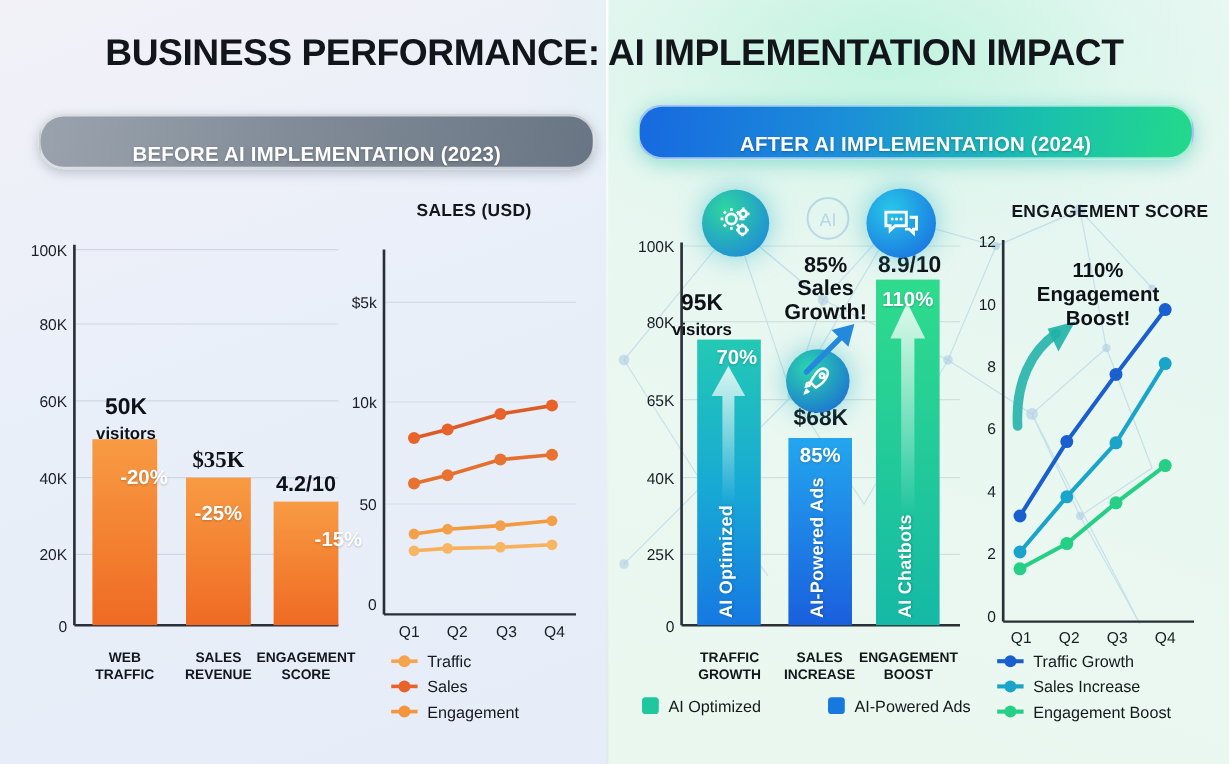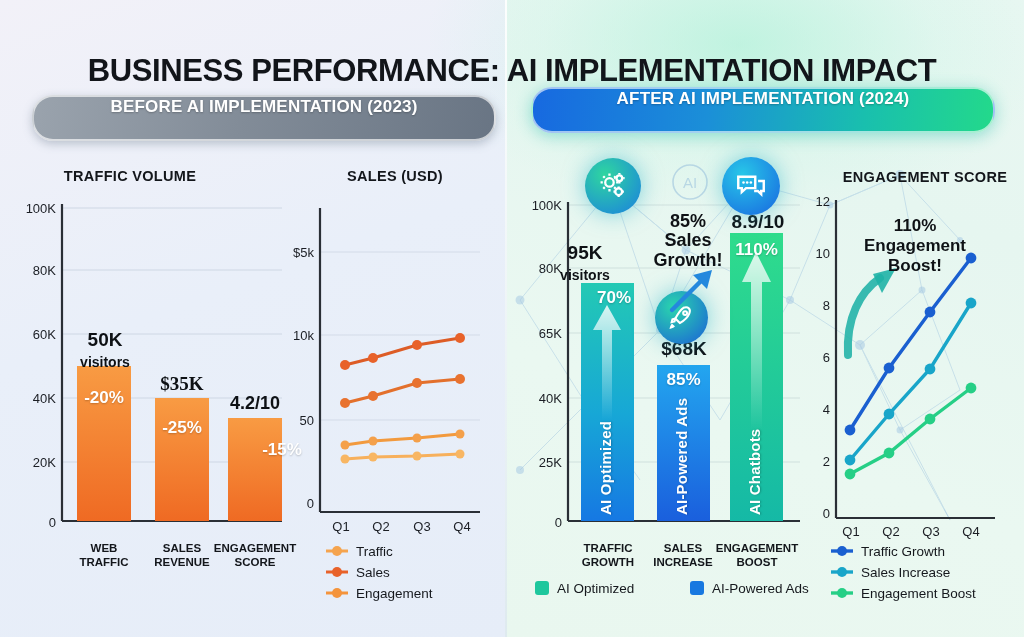--- a/index.html
+++ b/index.html
@@ -25,27 +25,27 @@
     pointer-events:none;
   }
   .divider{
     position:absolute;left:505px;top:0;width:2px;height:637px;
     background:linear-gradient(to bottom,rgba(255,255,255,.9),rgba(215,225,238,.6));
   }
 
   
   .title{
     position:absolute;left:0;top:26px;width:1024px;text-align:center;
-    font-size:31px;font-weight:bold;letter-spacing:-.4px;color:#12151a;margin-top:27px;
+    font-size:31px;font-weight:bold;letter-spacing:-.4px;color:#12151a;
   }
 
   
   .pill{
     position:absolute;height:42px;border-radius:21px;
-    display:flex;align-items:flex-start;justify-content:center;
+    display:flex;align-items:flex-end;justify-content:center;
     color:#ffffff;font-weight:bold;font-size:17px;letter-spacing:.2px;
     text-shadow:0 1px 2px rgba(0,0,0,.25);
   }
   .pill-before{
     left:32px;top:95px;width:460px;
     background:linear-gradient(100deg,#9aa3ad 0%,#828c98 45%,#697584 100%);
     border:2px solid rgba(255,255,255,.65);
     box-shadow:0 3px 10px rgba(90,105,125,.35);
   }
   .pill-after{
@@ -126,21 +126,20 @@
 
   <div class="title">BUSINESS PERFORMANCE: AI IMPLEMENTATION IMPACT</div>
 
   <div class="pill pill-before">
     <span>BEFORE AI IMPLEMENTATION (2023)</span>
   </div>
   <div class="pill pill-after">
     <span>AFTER AI IMPLEMENTATION (2024)</span>
   </div>
 
-  <div class="ctitle" style="left:20px;top:168px;width:220px;">TRAFFIC VOLUME</div>
   <div class="ctitle" style="left:300px;top:168px;width:190px;text-align:center;">SALES (USD)</div>
   <div class="ctitle" style="left:840px;top:168px;width:170px;line-height:1.25;">ENGAGEMENT SCORE</div>
 
   <svg class="layer" width="1024" height="637">
     <defs>
       <linearGradient id="gOrange" x1="0" y1="0" x2="0" y2="1">
         <stop offset="0%" stop-color="#f89b43"></stop>
           <stop offset="100%" stop-color="#ef6a23"></stop>
       </linearGradient>
       <linearGradient id="gTeal" x1="0" y1="0" x2="0" y2="1">
@@ -192,21 +191,21 @@
     <text class="cat-lbl" x="255" y="566" text-anchor="middle">SCORE</text>
   </svg>
 
   <div class="callout" style="left:70px;top:330px;width:70px;font-size:19px;">
     <span>50K</span><br>
     <span class="sub" style="font-size:14px;">visitors</span>
   </div>
   <div class="callout" style="left:146px;top:374px;width:72px;font-size:19px;font-family:Liberation Serif, serif;">$35K</div>
   <div class="callout" style="left:212px;top:394px;width:86px;font-size:18px;">4.2/10</div>
 
-  <div class="barpct" style="left:77px;top:388px;width:54px;font-size:17px;">-20%</div>
+  <div class="barpct" style="left:77px;top:388px;width:54px;font-size:17px;padding-left:16px;">-20%</div>
   <div class="barpct" style="left:155px;top:418px;width:54px;font-size:17px;">-25%</div>
   <div class="barpct" style="left:228px;top:440px;width:54px;font-size:17px;margin-left:27px;">-15%</div>
 
   <svg class="layer" width="1024" height="637">
     <g stroke="#d3dbe8" stroke-width="1">
       <line x1="320" y1="252" x2="480" y2="252"></line>
       <line x1="320" y1="335" x2="480" y2="335"></line>
       <line x1="320" y1="420" x2="480" y2="420"></line>
     </g>
     <line x1="320" y1="208" x2="320" y2="512" stroke="#2a2f36" stroke-width="2.2"></line>

